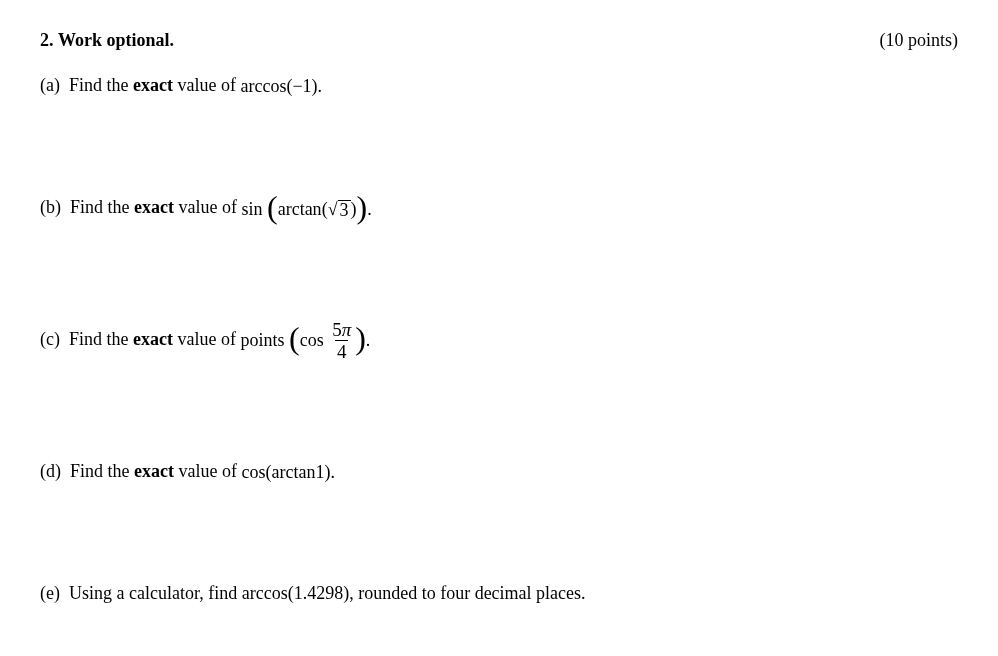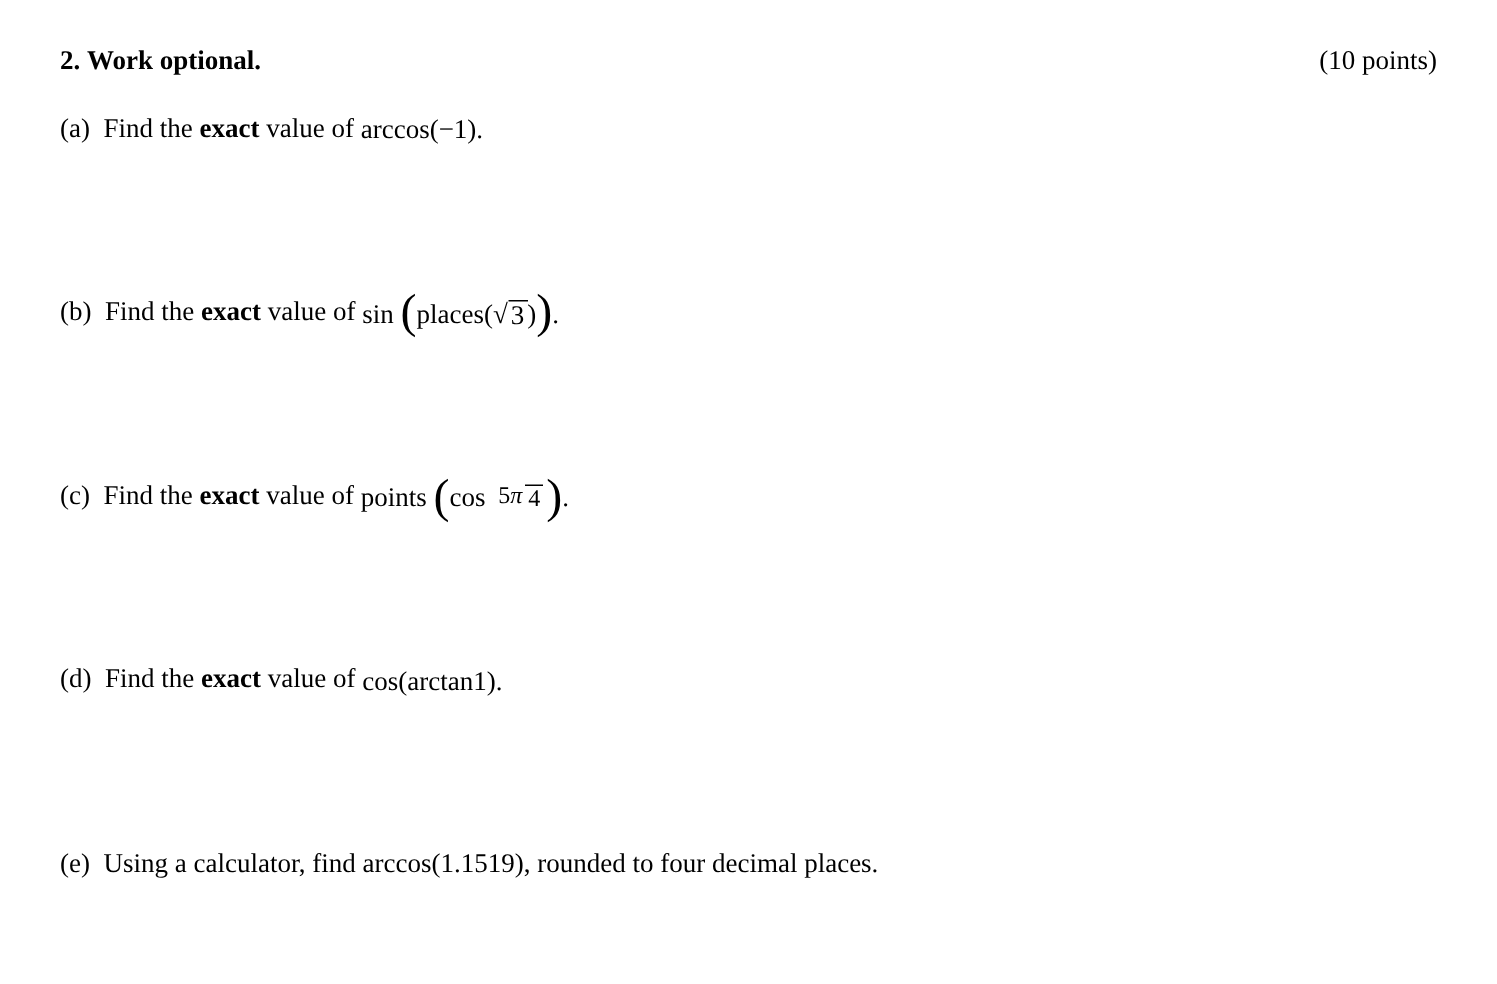--- a/index.html
+++ b/index.html
@@ -68,24 +68,24 @@
       font-size: 18px;
       position: relative;
     }
     .sqrt-content {
       border-top: 1.5px solid #000;
       padding: 0 2px;
       line-height: 1;
     }
     .fraction {
       display: inline-flex;
-      flex-direction: row;
+      flex-direction: column;
       align-items: center;
       vertical-align: middle;
-      font-size: 16px;
+      font-size: 19px;
       line-height: 1;
       margin: 0 2px;
       justify-content: flex-end;
     }
     .frac-num {
       padding: 0 2px 1px 2px;
     }
     .frac-den {
       border-top: 1px solid #000;
       padding: 1px 2px 0 2px;
@@ -117,21 +117,21 @@
 
 <div class="subpart">
   <span class="subpart-label">(b)</span>
   <span class="subpart-text">
     &nbsp;<span>Find the </span><span class="bold">exact</span><span> value of</span>
   </span>
   <span class="math-inline">
     <span>sin</span>
     <span>&nbsp;</span>
     <span class="large-paren">(</span>
-    <span>places</span>
+    <span>arctan</span>
     <span>(</span>
     <span class="sqrt-wrap">
       <span class="sqrt-symbol">√</span>
       <span class="sqrt-content">3</span>
     </span>
     <span>)</span>
     <span class="large-paren">)</span>
     <span>.</span>
   </span>
 </div>
@@ -161,14 +161,14 @@
   <span class="subpart-text">
     &nbsp;<span>Find the </span><span class="bold">exact</span><span> value of</span>
   </span>
   <span class="math-inline">
     <span>cos(arctan1).</span>
   </span>
 </div>
 
 <div class="subpart">
   <span class="subpart-label">(e)</span>
-  <span class="subpart-text">&nbsp;<span>Using a calculator, find arccos(1.1519), rounded to four decimal places.</span></span>
+  <span class="subpart-text">&nbsp;<span>Using a calculator, find arccos(1.4298), rounded to four decimal places.</span></span>
 </div>
 
 </body></html>

